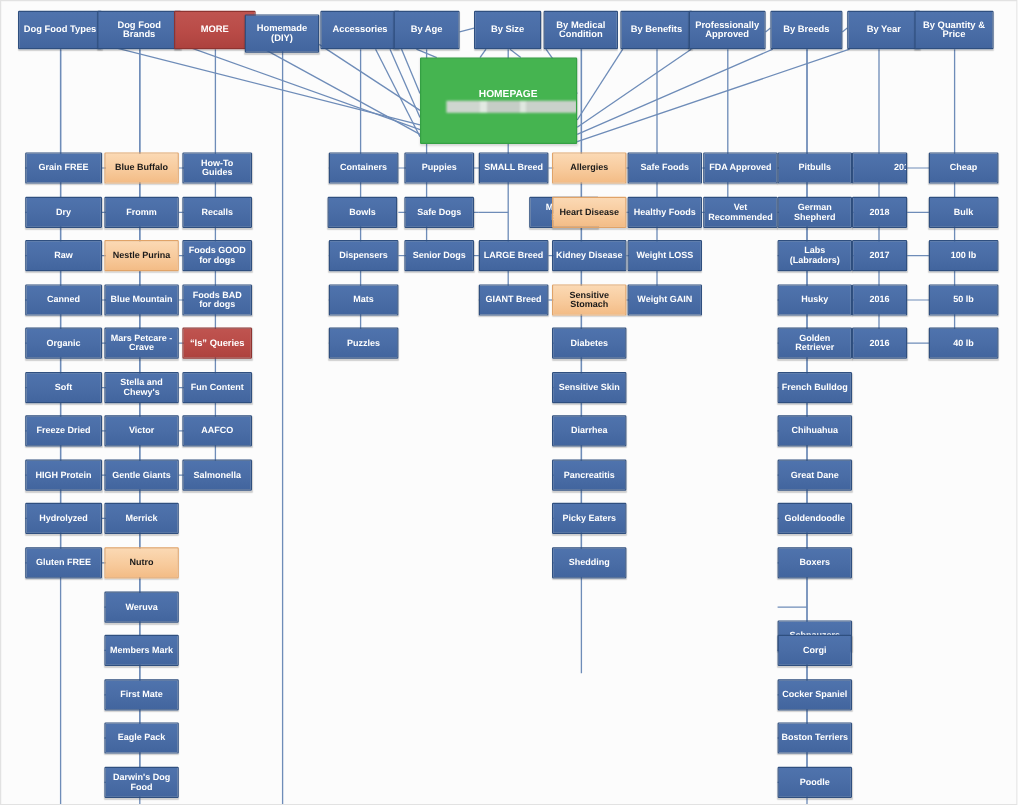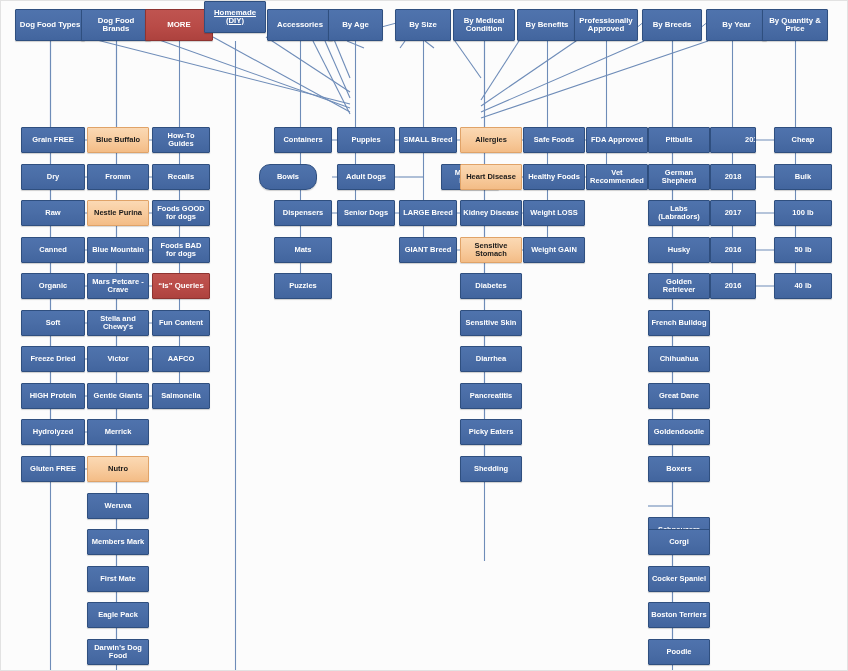--- a/index.html
+++ b/index.html
@@ -372,49 +372,49 @@
       </div>
       <div class="node n-blue" style="left: 151px; top: 309px; width: 58px; height: 26px;">
         <span>Fun Content</span>
       </div>
       <div class="node n-blue" style="left: 151px; top: 345px; width: 58px; height: 26px;">
         <span>AAFCO</span>
       </div>
       <div class="node n-blue" style="left: 151px; top: 382px; width: 58px; height: 26px;">
         <span>Salmonella</span>
       </div>
-      <div class="node n-head" style="left: 203px; top: 0; width: 62px; height: 32px; text-decoration: underline;">
+      <div class="node n-head" style="left: 203px; top: 11px; width: 62px; height: 32px;">
         <span>Homemade (DIY)</span>
       </div>
       <div class="node n-head" style="left: 266px; top: 8px; width: 66px; height: 32px;">
         <span>Accessories</span>
       </div>
       <div class="node n-blue" style="left: 273px; top: 126px; width: 58px; height: 26px;">
         <span>Containers</span>
       </div>
-      <div class="node n-blue" style="left: 258px; top: 163px; width: 58px; height: 26px; border-radius: 11px;">
+      <div class="node n-blue" style="left: 272px; top: 163px; width: 58px; height: 26px;">
         <span>Bowls</span>
       </div>
       <div class="node n-blue" style="left: 273px; top: 199px; width: 58px; height: 26px;">
         <span>Dispensers</span>
       </div>
       <div class="node n-blue" style="left: 273px; top: 236px; width: 58px; height: 26px;">
         <span>Mats</span>
       </div>
       <div class="node n-blue" style="left: 273px; top: 272px; width: 58px; height: 26px;">
         <span>Puzzles</span>
       </div>
       <div class="node n-head" style="left: 327px; top: 8px; width: 55px; height: 32px;">
         <span>By Age</span>
       </div>
       <div class="node n-blue" style="left: 336px; top: 126px; width: 58px; height: 26px;">
         <span>Puppies</span>
       </div>
       <div class="node n-blue" style="left: 336px; top: 163px; width: 58px; height: 26px;">
-        <span>Adult Dogs</span>
+        <span>Safe Dogs</span>
       </div>
       <div class="node n-blue" style="left: 336px; top: 199px; width: 58px; height: 26px; align-items: center;">
         <span>Senior Dogs</span>
       </div>
       <div class="node n-head" style="left: 394px; top: 8px; width: 56px; height: 32px;">
         <span>By Size</span>
       </div>
       <div class="node n-blue" style="left: 398px; top: 126px; width: 58px; height: 26px;">
         <span>SMALL Breed</span>
       </div>
@@ -563,13 +563,19 @@
         <span>100 lb</span>
       </div>
       <div class="node n-blue" style="left: 773px; top: 236px; width: 58px; height: 26px;">
         <span>50 lb</span>
       </div>
       <div class="node n-blue" style="left: 773px; top: 272px; width: 58px; height: 26px;">
         <span>40 lb</span>
       </div>
     </div>
 
+  <div class="node n-green" id="homepage-node" style="left:349px;top:47px;width:131px;height:72px;">
+    <span class="homepage-inner">
+      <span>HOMEPAGE</span>
+      <span class="redact"></span>
+    </span>
+  </div>
 </div>
 
 </body></html>

